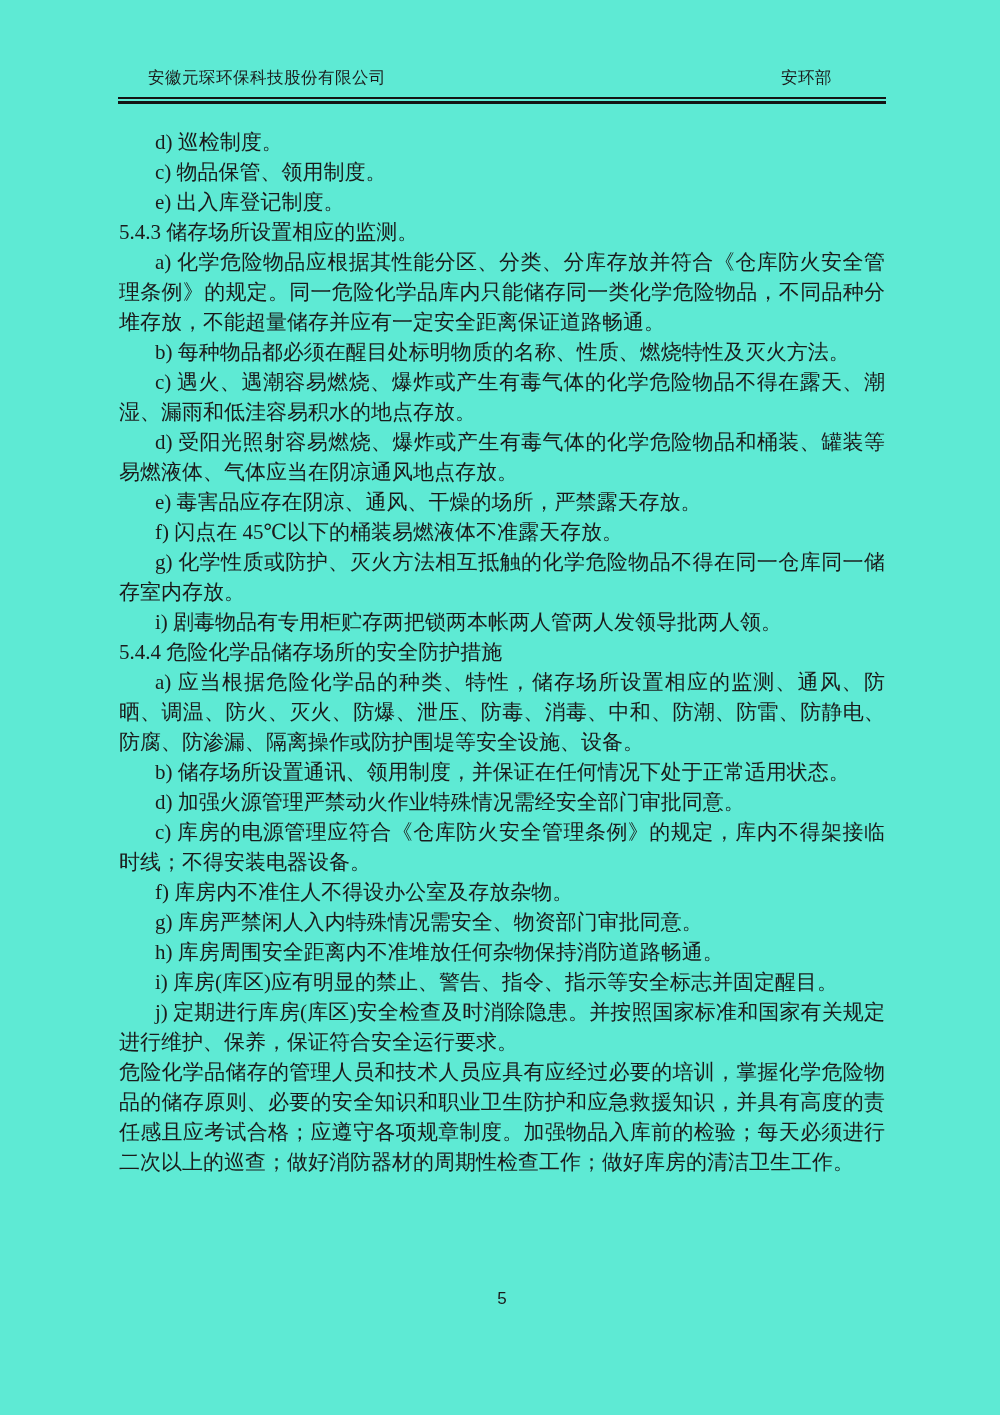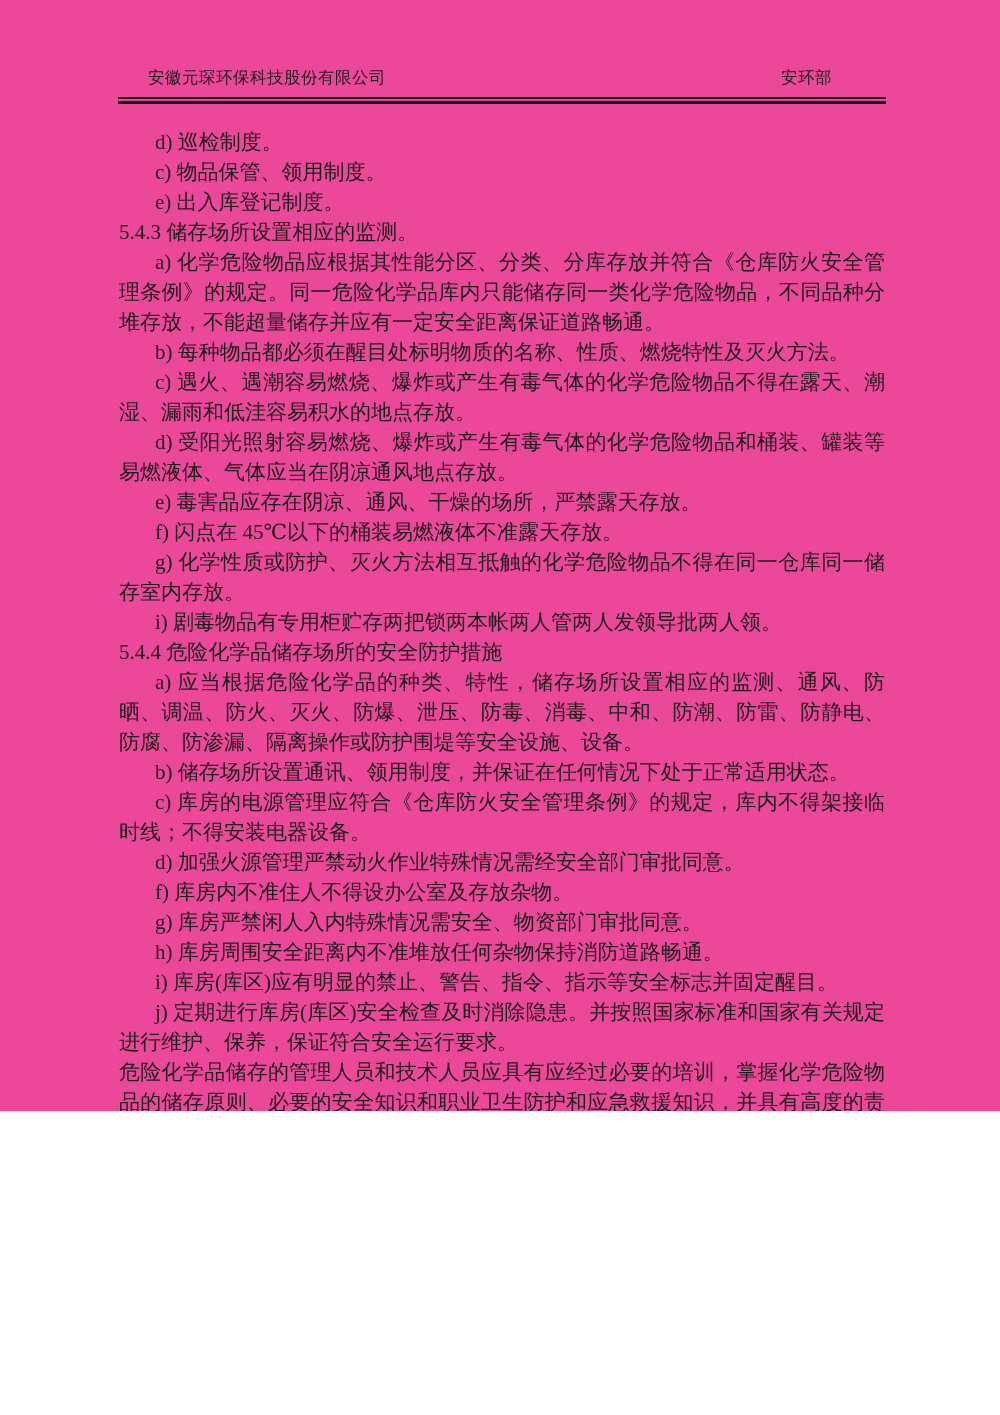--- a/index.html
+++ b/index.html
@@ -3,23 +3,23 @@
 <meta charset="utf-8">
 <style>
   html, body {
     margin: 0;
     padding: 0;
     background: #ffffff;
   }
   .page {
     position: relative;
     width: 1000px;
-    height: 1111px;
+    height: 1415px;
     margin: 0 auto;
-    background: #ec4899;
+    background: #5eead4;
     color: #1b1b1b;
     font-family: "Liberation Serif", "DejaVu Serif", serif;
     overflow: hidden;
   }
   .header {
     position: absolute;
     left: 118px;
     top: 66px;
     width: 768px;
     display: flex;
@@ -84,22 +84,22 @@
       <p class="para indent">b) 每种物品都必须在醒目处标明物质的名称、性质、燃烧特性及灭火方法。</p>
       <p class="para indent">c) 遇火、遇潮容易燃烧、爆炸或产生有毒气体的化学危险物品不得在露天、潮湿、漏雨和低洼容易积水的地点存放。</p>
       <p class="para indent">d) 受阳光照射容易燃烧、爆炸或产生有毒气体的化学危险物品和桶装、罐装等易燃液体、气体应当在阴凉通风地点存放。</p>
       <p class="para indent">e) 毒害品应存在阴凉、通风、干燥的场所，严禁露天存放。</p>
       <p class="para indent">f) 闪点在 45℃以下的桶装易燃液体不准露天存放。</p>
       <p class="para indent">g) 化学性质或防护、灭火方法相互抵触的化学危险物品不得在同一仓库同一储存室内存放。</p>
       <p class="para indent">i) 剧毒物品有专用柜贮存两把锁两本帐两人管两人发领导批两人领。</p>
       <p class="para">5.4.4 危险化学品储存场所的安全防护措施</p>
       <p class="para indent">a) 应当根据危险化学品的种类、特性，储存场所设置相应的监测、通风、防晒、调温、防火、灭火、防爆、泄压、防毒、消毒、中和、防潮、防雷、防静电、防腐、防渗漏、隔离操作或防护围堤等安全设施、设备。</p>
       <p class="para indent">b) 储存场所设置通讯、领用制度，并保证在任何情况下处于正常适用状态。</p>
+      <p class="para indent">d) 加强火源管理严禁动火作业特殊情况需经安全部门审批同意。</p>
       <p class="para indent">c) 库房的电源管理应符合《仓库防火安全管理条例》的规定，库内不得架接临时线；不得安装电器设备。</p>
-      <p class="para indent">d) 加强火源管理严禁动火作业特殊情况需经安全部门审批同意。</p>
       <p class="para indent">f) 库房内不准住人不得设办公室及存放杂物。</p>
       <p class="para indent">g) 库房严禁闲人入内特殊情况需安全、物资部门审批同意。</p>
       <p class="para indent">h) 库房周围安全距离内不准堆放任何杂物保持消防道路畅通。</p>
       <p class="para indent">i) 库房(库区)应有明显的禁止、警告、指令、指示等安全标志并固定醒目。</p>
       <p class="para indent">j) 定期进行库房(库区)安全检查及时消除隐患。并按照国家标准和国家有关规定进行维护、保养，保证符合安全运行要求。</p>
       <p class="para">危险化学品储存的管理人员和技术人员应具有应经过必要的培训，掌握化学危险物品的储存原则、必要的安全知识和职业卫生防护和应急救援知识，并具有高度的责任感且应考试合格；应遵守各项规章制度。加强物品入库前的检验；每天必须进行二次以上的巡查；做好消防器材的周期性检查工作；做好库房的清洁卫生工作。</p>
     </main>
 
   <footer class="footer">
     <span>5</span>

